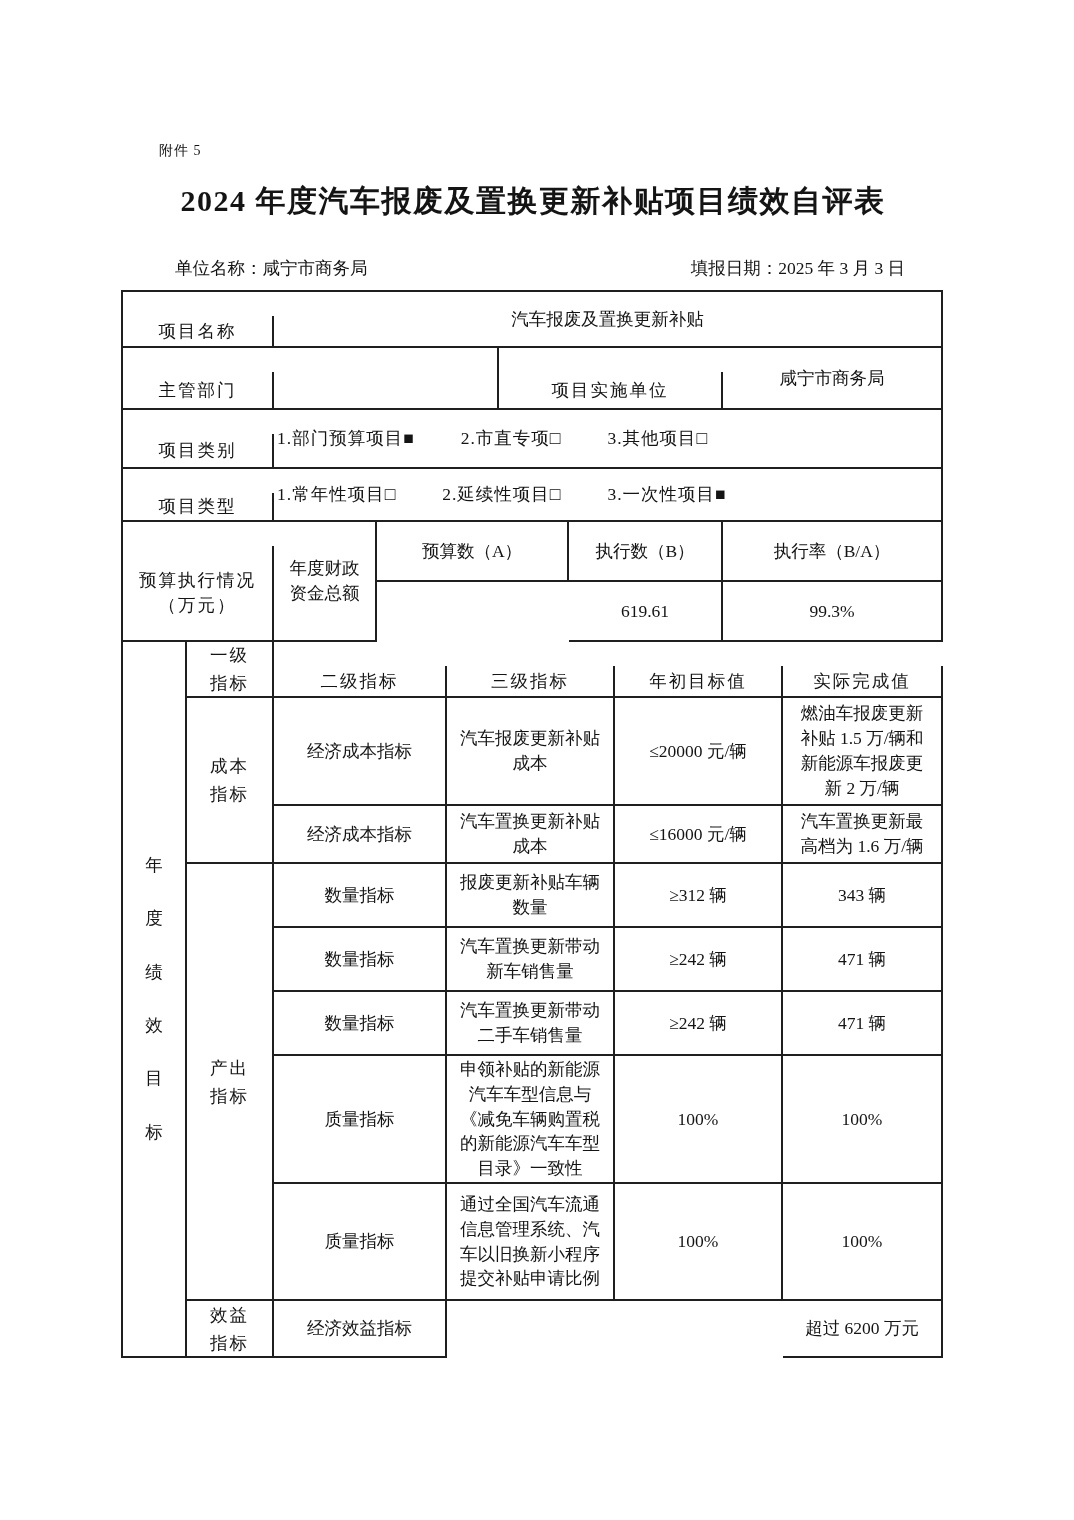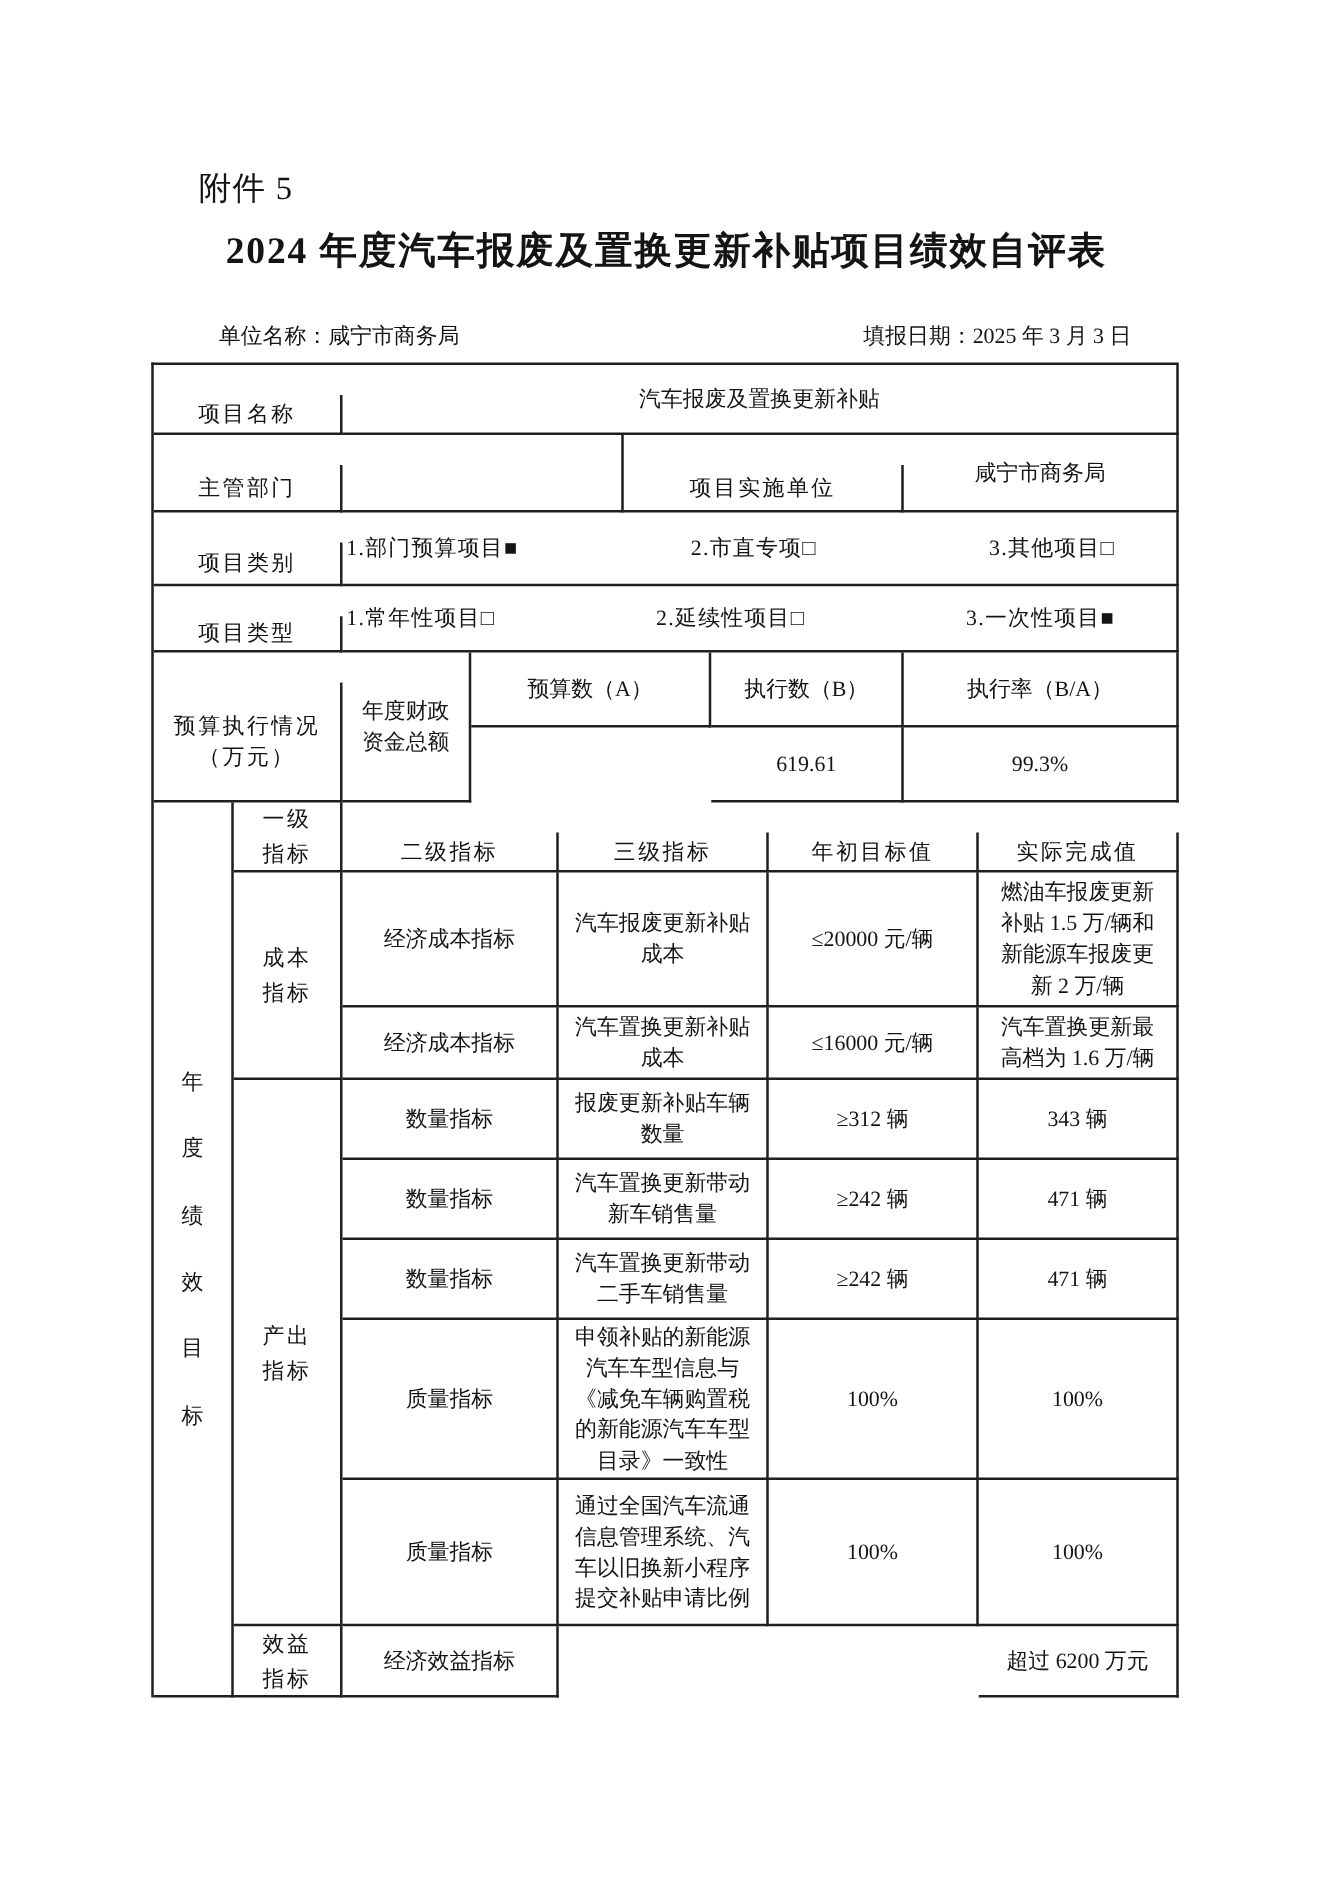--- a/index.html
+++ b/index.html
@@ -3,21 +3,21 @@
 <meta charset="utf-8">
 <style>
   html,body{margin:0;padding:0;}
   body{
     width:1074px;height:1520px;background:#ffffff;color:#141414;
     font-family:"Liberation Serif","DejaVu Serif",serif;
     overflow:hidden;
   }
   .doc{margin-left:121px;width:824px;padding-top:136px;}
   .attachment{
-    font-size:26px;line-height:30px;padding-left:38px;
+    font-size:14px;line-height:30px;padding-left:38px;
     letter-spacing:1px;
   }
   .title{
     margin-top:16px;font-size:30px;font-weight:bold;text-align:center;
     letter-spacing:1.5px;line-height:38px;white-space:nowrap;
   }
   .info-row{
     margin-top:36px;display:flex;justify-content:space-between;
     font-size:17.5px;line-height:24px;padding:0 40px 0 54px;
   }
@@ -31,21 +31,21 @@
   }
   .cell{
     border-right:2px solid #1f1f1f;border-bottom:2px solid #1f1f1f;
     display:flex;align-items:center;justify-content:center;
     text-align:center;font-size:17.5px;line-height:1.42;
     white-space:pre-line;padding:2px 3px;box-sizing:border-box;
     overflow:hidden;
   }
   .lbl{letter-spacing:2px;margin-top:24px;}
   .opts{
-    justify-content:space-between;gap:0;
+    justify-content:flex-start;gap:0;
     white-space:nowrap;
   }
   .opts .opt{margin-right:46px;letter-spacing:1px;}
   .vtext{line-height:3.05;letter-spacing:0;}
   .g-label{line-height:1.6;letter-spacing:2px;}
 </style>
 </head>
 <body>
 
 <div class="doc">

